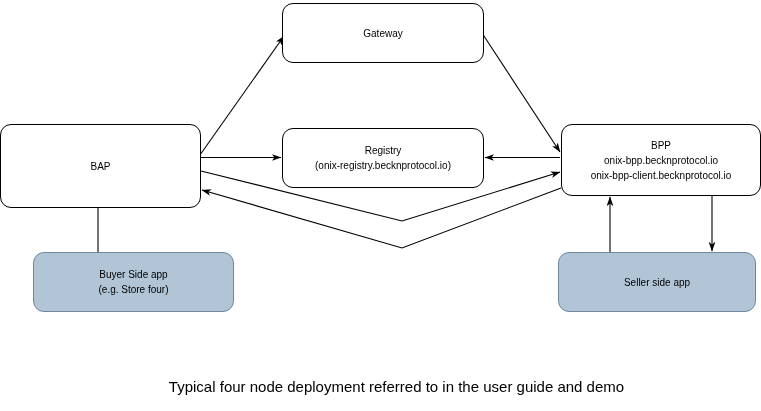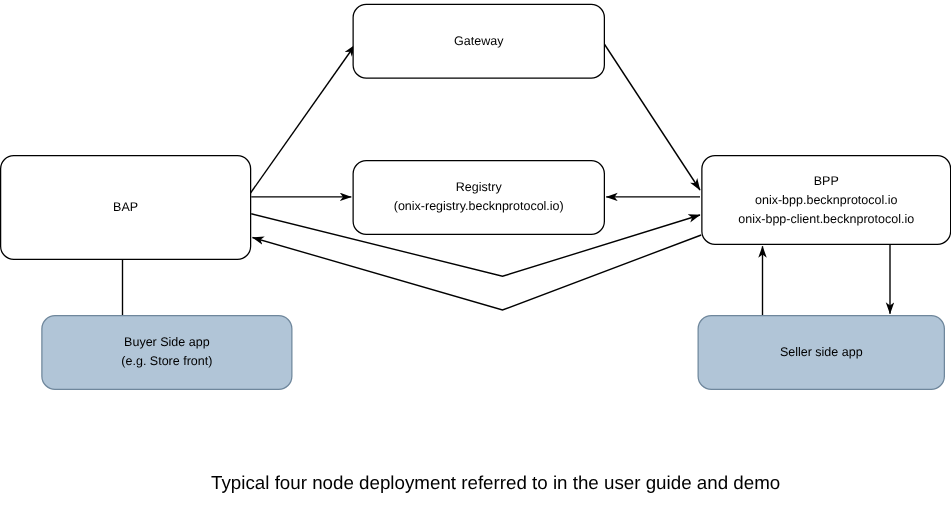--- a/index.html
+++ b/index.html
@@ -111,21 +111,21 @@
     <span class="ln">onix-bpp-client.becknprotocol.io</span>
   </div>
 
   <div class="node" id="node-registry">
     <span class="ln">Registry</span>
     <span class="ln">(onix-registry.becknprotocol.io)</span>
   </div>
 
   <div class="node shaded" id="node-buyer">
     <span class="ln">Buyer Side app</span>
-    <span class="ln">(e.g. Store front)</span>
+    <span class="ln">(e.g. Store four)</span>
   </div>
 
   <div class="node shaded" id="node-seller">
     <span class="ln">Seller side app</span>
   </div>
 
   <div id="caption">Typical four node deployment referred to in the user guide and demo</div>
 
 </div>
 

